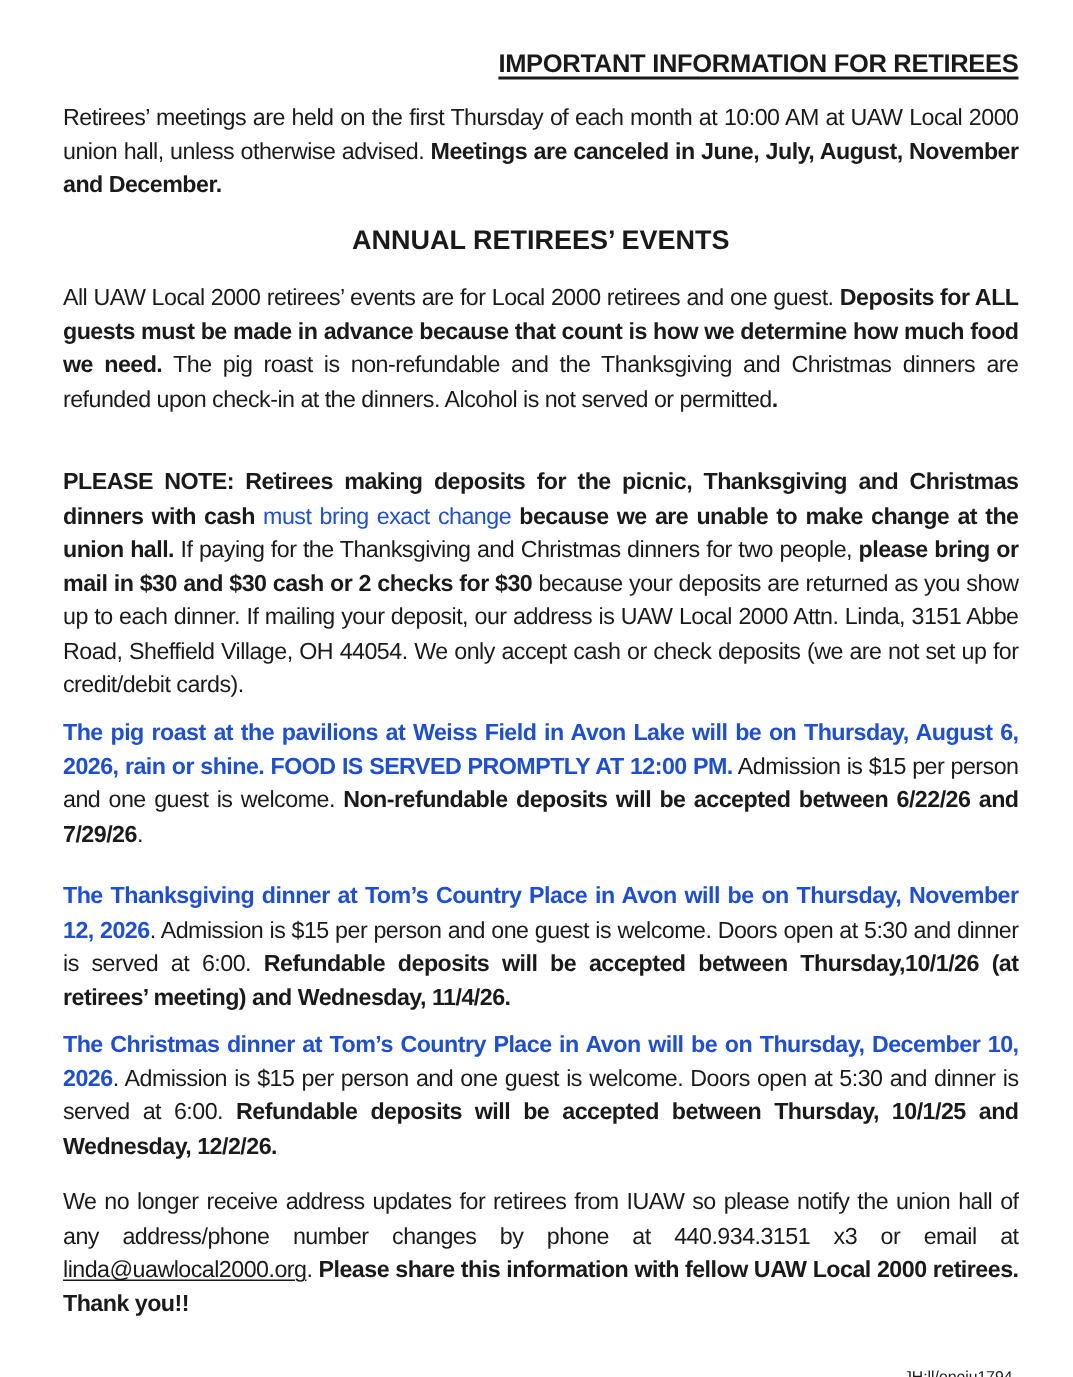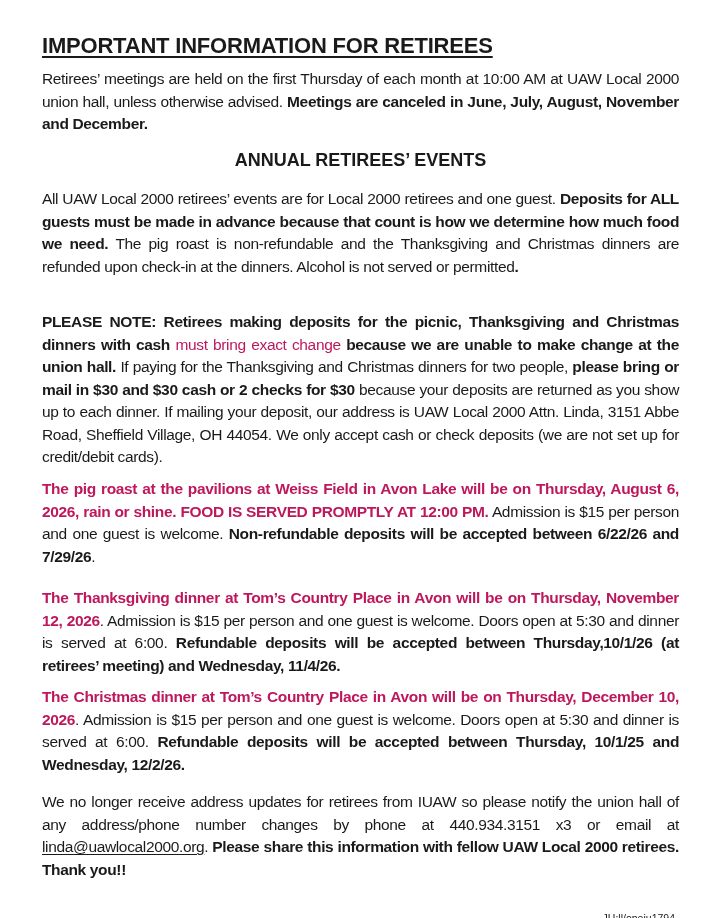--- a/index.html
+++ b/index.html
@@ -1,27 +1,27 @@
 <!DOCTYPE html>
 <html><head>
 <meta charset="utf-8">
 <style>
   html, body { margin: 0; padding: 0; background: #ffffff; }
   body { width: 715px; height: 918px; position: relative; overflow: hidden;
          font-family: "Liberation Sans", sans-serif; color: #1a1a1a; }
   .page { position: absolute; left: 42px; top: 0; width: 637px; }
-  .title { position: absolute; left: 0; width: 637px; top: 33px; text-align: left;
-           font-size: 22px; font-weight: bold; text-decoration: underline;
+  .title { position: absolute; left: 0; width: 637px; top: 33px; text-align: right;
+           font-size: 17px; font-weight: bold; text-decoration: underline;
            text-decoration-thickness: 2px; text-underline-offset: 3px; margin: 0; letter-spacing: -0.2px; }
   .subtitle { position: absolute; left: 0; width: 637px; top: 150px; text-align: center;
               font-size: 18px; font-weight: bold; margin: 0; }
   p { position: absolute; left: 0; width: 637px; margin: 0; font-size: 15.5px; line-height: 22.5px;
       text-align: justify; letter-spacing: -0.35px; }
   .b { font-weight: bold; }
-  .red { color: #be185d; }
+  .red { color: #1d4ed8; }
   .u { text-decoration-thickness: 2px; text-underline-offset: 2px; }
   .u1 { text-decoration: underline; text-decoration-thickness: 1px; text-underline-offset: 2px; }
   .ref { float: right; font-size: 10.5px; font-weight: normal; margin-right: 4px; letter-spacing: 0; margin-top: 48px; }
   a { color: inherit; }
 </style>
 </head>
 <body>
 
 <div class="page">
 

